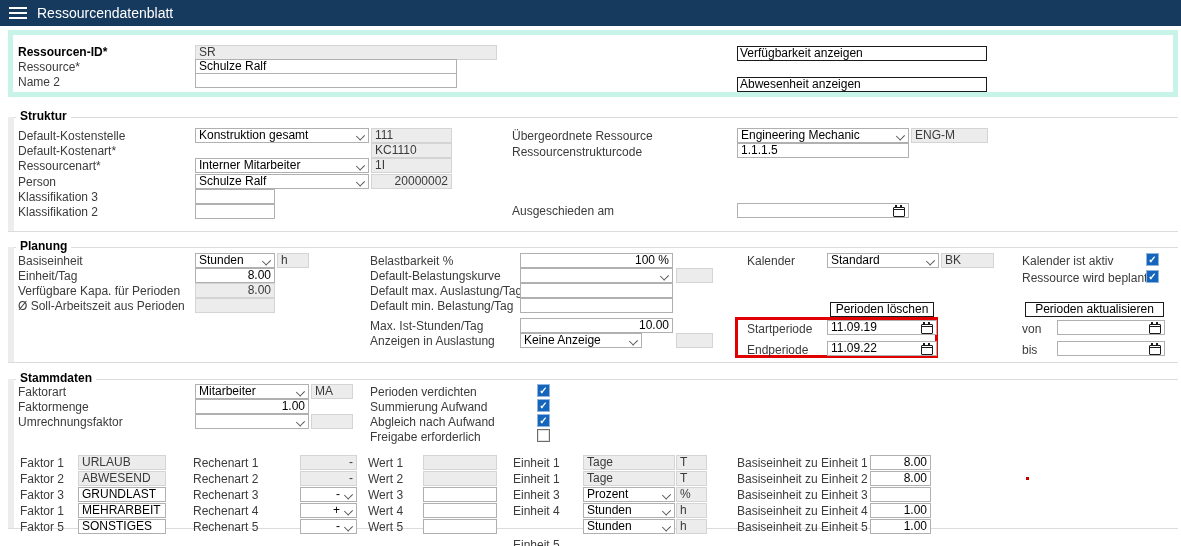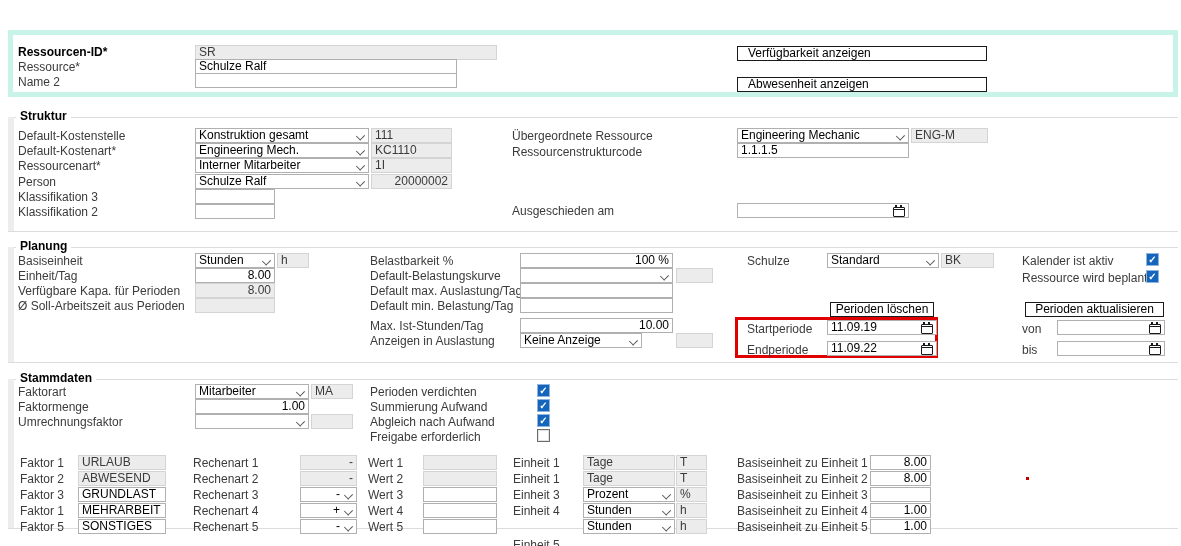--- a/index.html
+++ b/index.html
@@ -32,37 +32,45 @@
   .ra{padding-right:16px}
   .ra .val{text-align:right}
   .chev{position:absolute;right:4px;top:4px;width:6px;height:5px;
         border-left:1.4px solid #555;border-bottom:1.4px solid #555;transform:rotate(-45deg)}
   .cal{position:absolute;right:3px;top:3px;width:10px;height:8px;border:1px solid #1a1a1a;
        border-radius:1px;cursor:pointer}
   .cal::before{content:"";position:absolute;top:-3px;left:1px;width:2px;height:2px;
        background:#1a1a1a;box-shadow:5px 0 0 #1a1a1a}
   .cal::after{content:"";position:absolute;left:0;right:0;top:1px;height:1px;background:#1a1a1a}
   .btn{position:absolute;height:15px;background:#fff;border:1px solid #1a1a1a;color:#000;
-       padding:0 10px;box-sizing:border-box;white-space:nowrap;cursor:pointer;
+       padding:0 2px;box-sizing:border-box;white-space:nowrap;cursor:pointer;
        display:flex;align-items:center;line-height:13px}
   .btn.c{justify-content:center}
   .chk{position:absolute;width:13px;height:13px;box-sizing:border-box;cursor:pointer}
   .chk.on{background:#1465bb;border:1px solid #8fb4dd;color:#fff;font-size:10px;font-weight:bold;
           line-height:11px;text-align:center}
   .chk.on::after{content:"✓"}
   .chk.off{background:#fff;border:1px solid #6d6d6d;box-shadow:inset 0 0 0 1px #e2e2e2}
   .redbox{position:absolute;left:735px;top:317px;width:203px;height:41px;
           border:3px solid #e10000;box-sizing:border-box;z-index:3;pointer-events:none}
   .dot{position:absolute;left:1026px;top:477px;width:3px;height:3px;background:#c00000}
 </style>
 </head>
 <body>
 
 <div class="page">
 
+  <div class="hdr">
+    <div class="burger">
+        <i></i>
+        <i></i>
+        <i></i>
+      </div>
+    <div class="hdr-title">Ressourcendatenblatt</div>
+  </div>
 
   <div class="mint">
       <div class="mintin"></div>
     </div>
 
   <span class="lbl b" style="left:18px;top:46px">Ressourcen-ID*</span>
   <div class="fld dis" style="left:195px;top:45px;width:302px">
       <span class="val">SR</span>
     </div>
   <span class="lbl" style="left:18px;top:61px">Ressource*</span>
@@ -85,24 +93,20 @@
   <span class="lbl" style="left:18px;top:130px">Default-Kostenstelle</span>
   <div class="fld sel" style="left:195px;top:128px;width:174px">
       <span class="val">Konstruktion gesamt</span>
       <span class="chev"></span>
     </div>
   <div class="fld dis" style="left:371px;top:128px;width:81px">
       <span class="val">111</span>
     </div>
 
   <span class="lbl" style="left:18px;top:145px">Default-Kostenart*</span>
-  <div class="fld sel" style="left:195px;top:143px;width:174px">
-      <span class="val">Engineering Mech.</span>
-      <span class="chev"></span>
-    </div>
   <div class="fld dis" style="left:371px;top:143px;width:81px">
       <span class="val">KC1110</span>
     </div>
 
   <span class="lbl" style="left:18px;top:160px">Ressourcenart*</span>
   <div class="fld sel" style="left:195px;top:158px;width:174px">
       <span class="val">Interner Mitarbeiter</span>
       <span class="chev"></span>
     </div>
   <div class="fld dis" style="left:371px;top:158px;width:81px">
@@ -203,21 +207,21 @@
       <span class="val">10.00</span>
     </div>
 
   <span class="lbl" style="left:370px;top:335px">Anzeigen in Auslastung</span>
   <div class="fld sel" style="left:520px;top:333px;width:122px">
       <span class="val">Keine Anzeige</span>
       <span class="chev"></span>
     </div>
   <div class="fld dis" style="left:676px;top:333px;width:37px"></div>
 
-  <span class="lbl" style="left:747px;top:255px">Schulze</span>
+  <span class="lbl" style="left:747px;top:255px">Kalender</span>
   <div class="fld sel" style="left:827px;top:253px;width:112px">
       <span class="val">Standard</span>
       <span class="chev"></span>
     </div>
   <div class="fld dis" style="left:941px;top:253px;width:53px">
       <span class="val">BK</span>
     </div>
 
   <span class="lbl" style="left:1022px;top:255px">Kalender ist aktiv</span>
   <div class="chk on" style="left:1146px;top:253px"></div>

